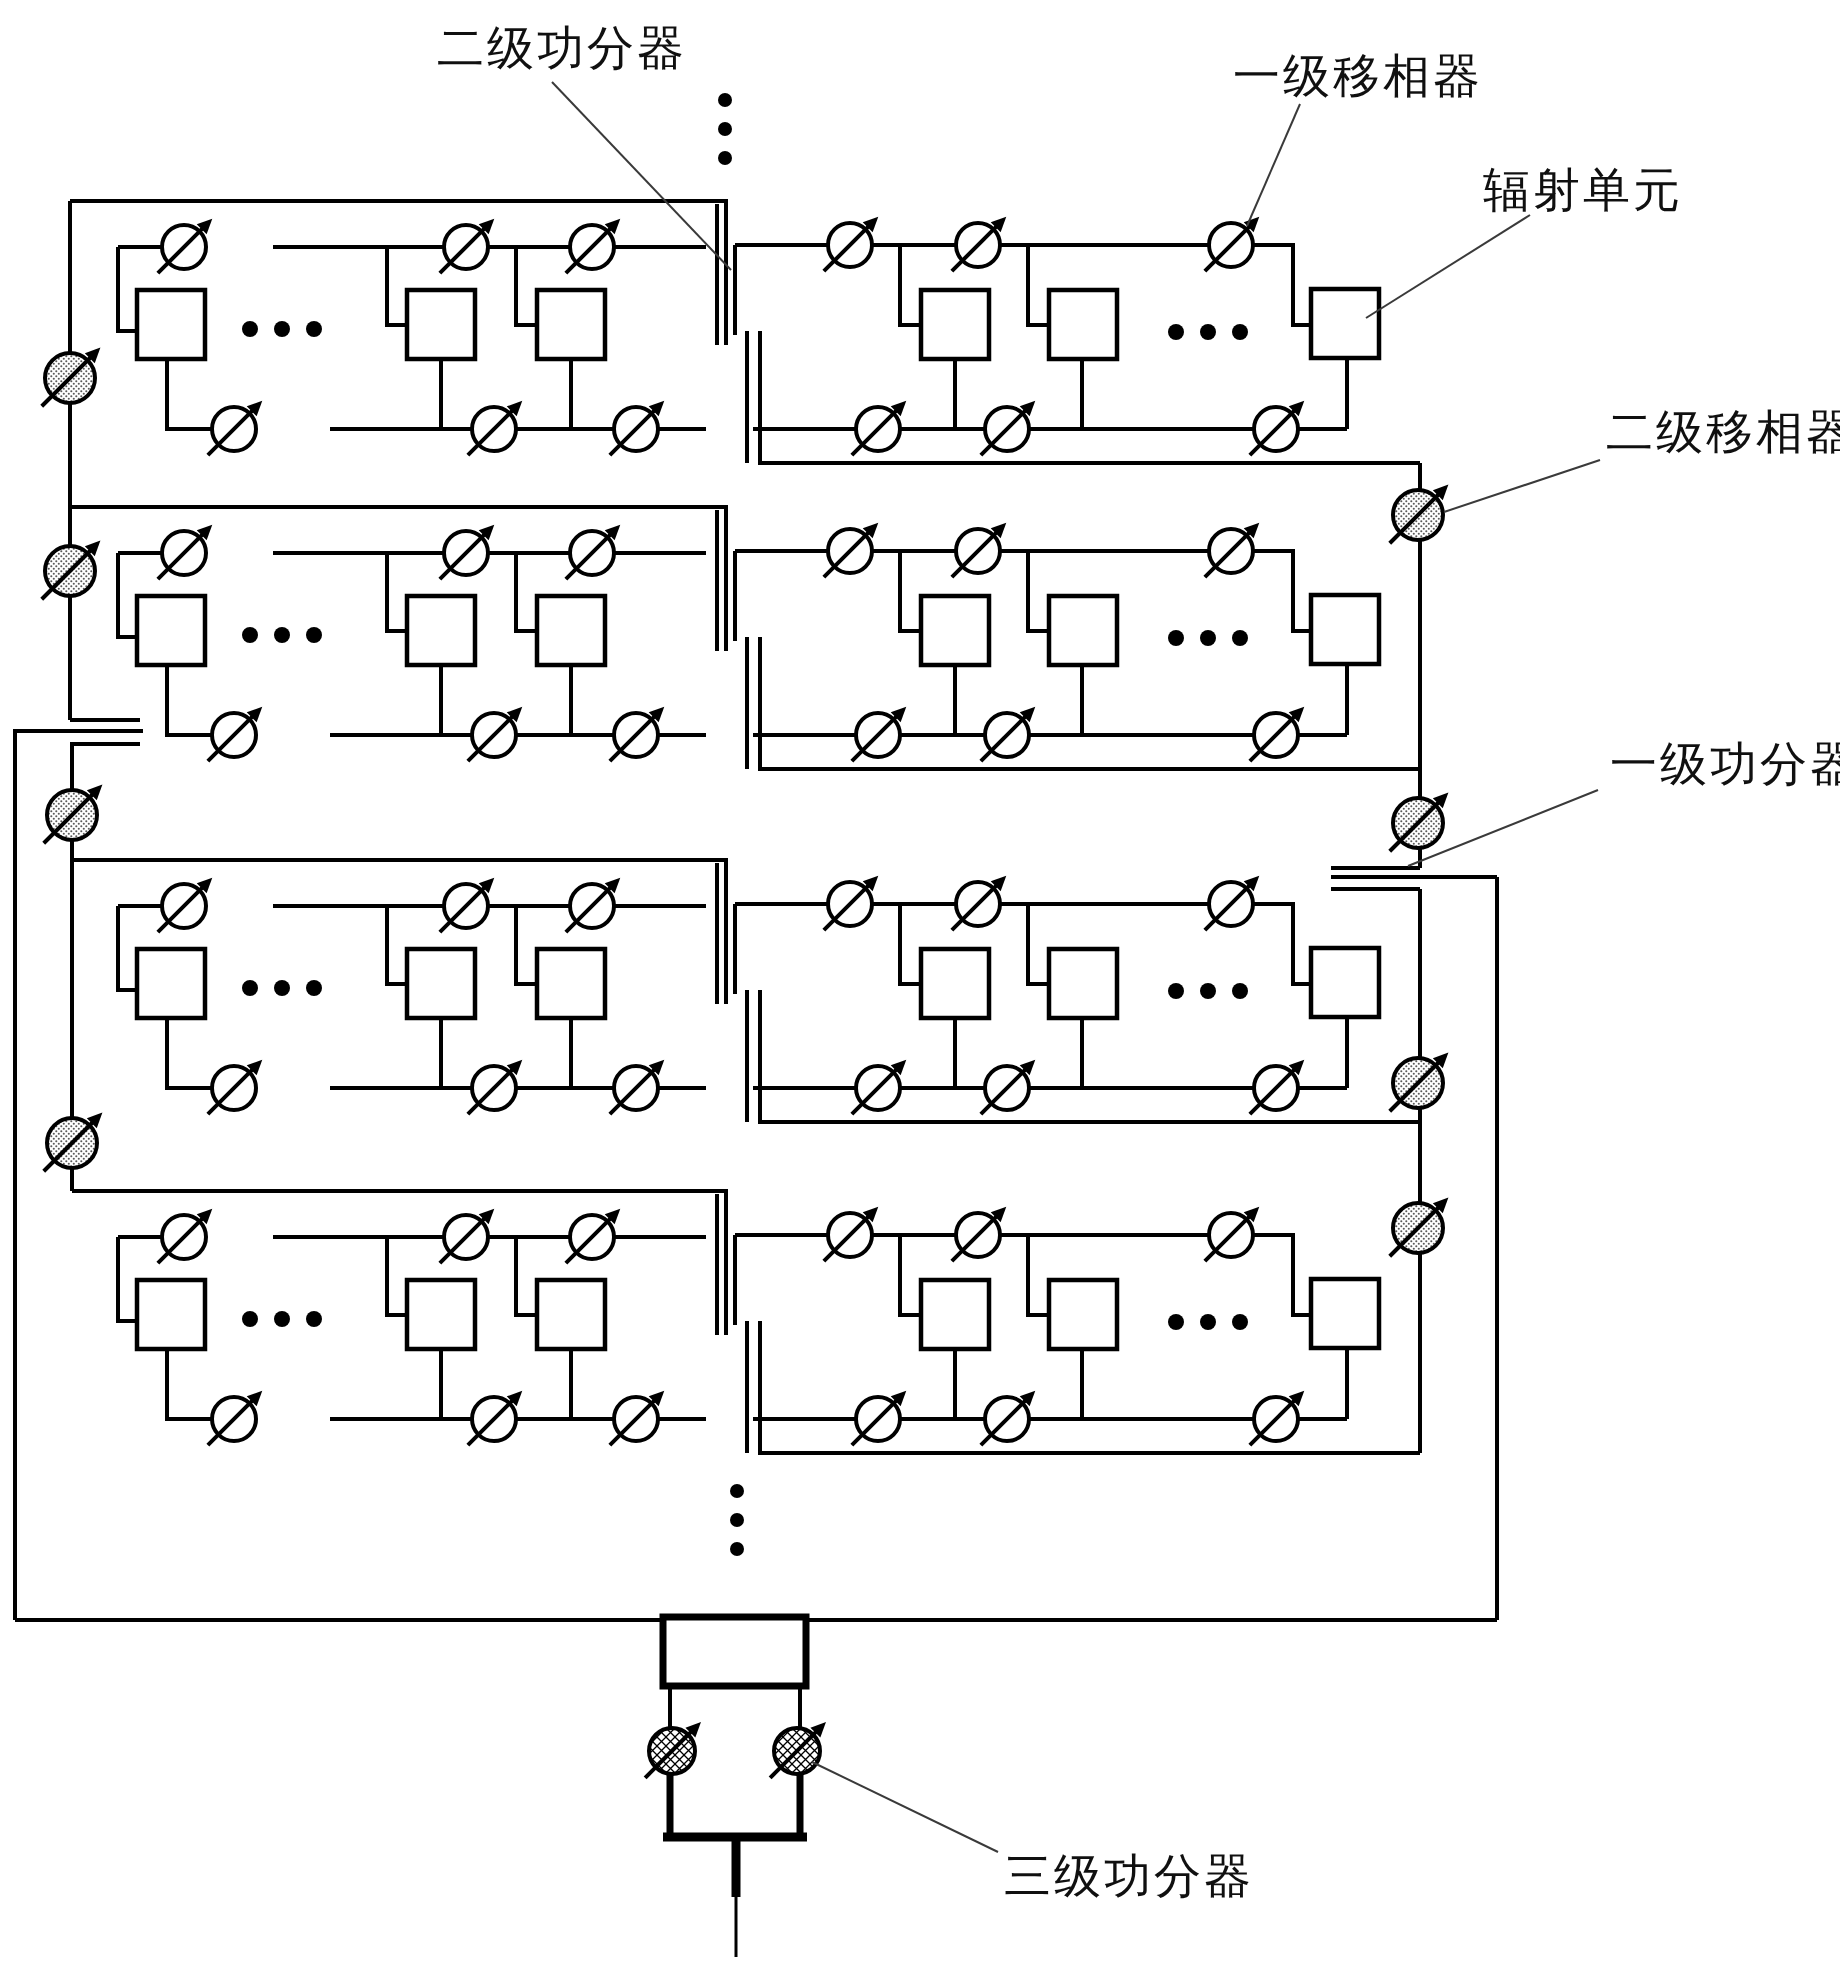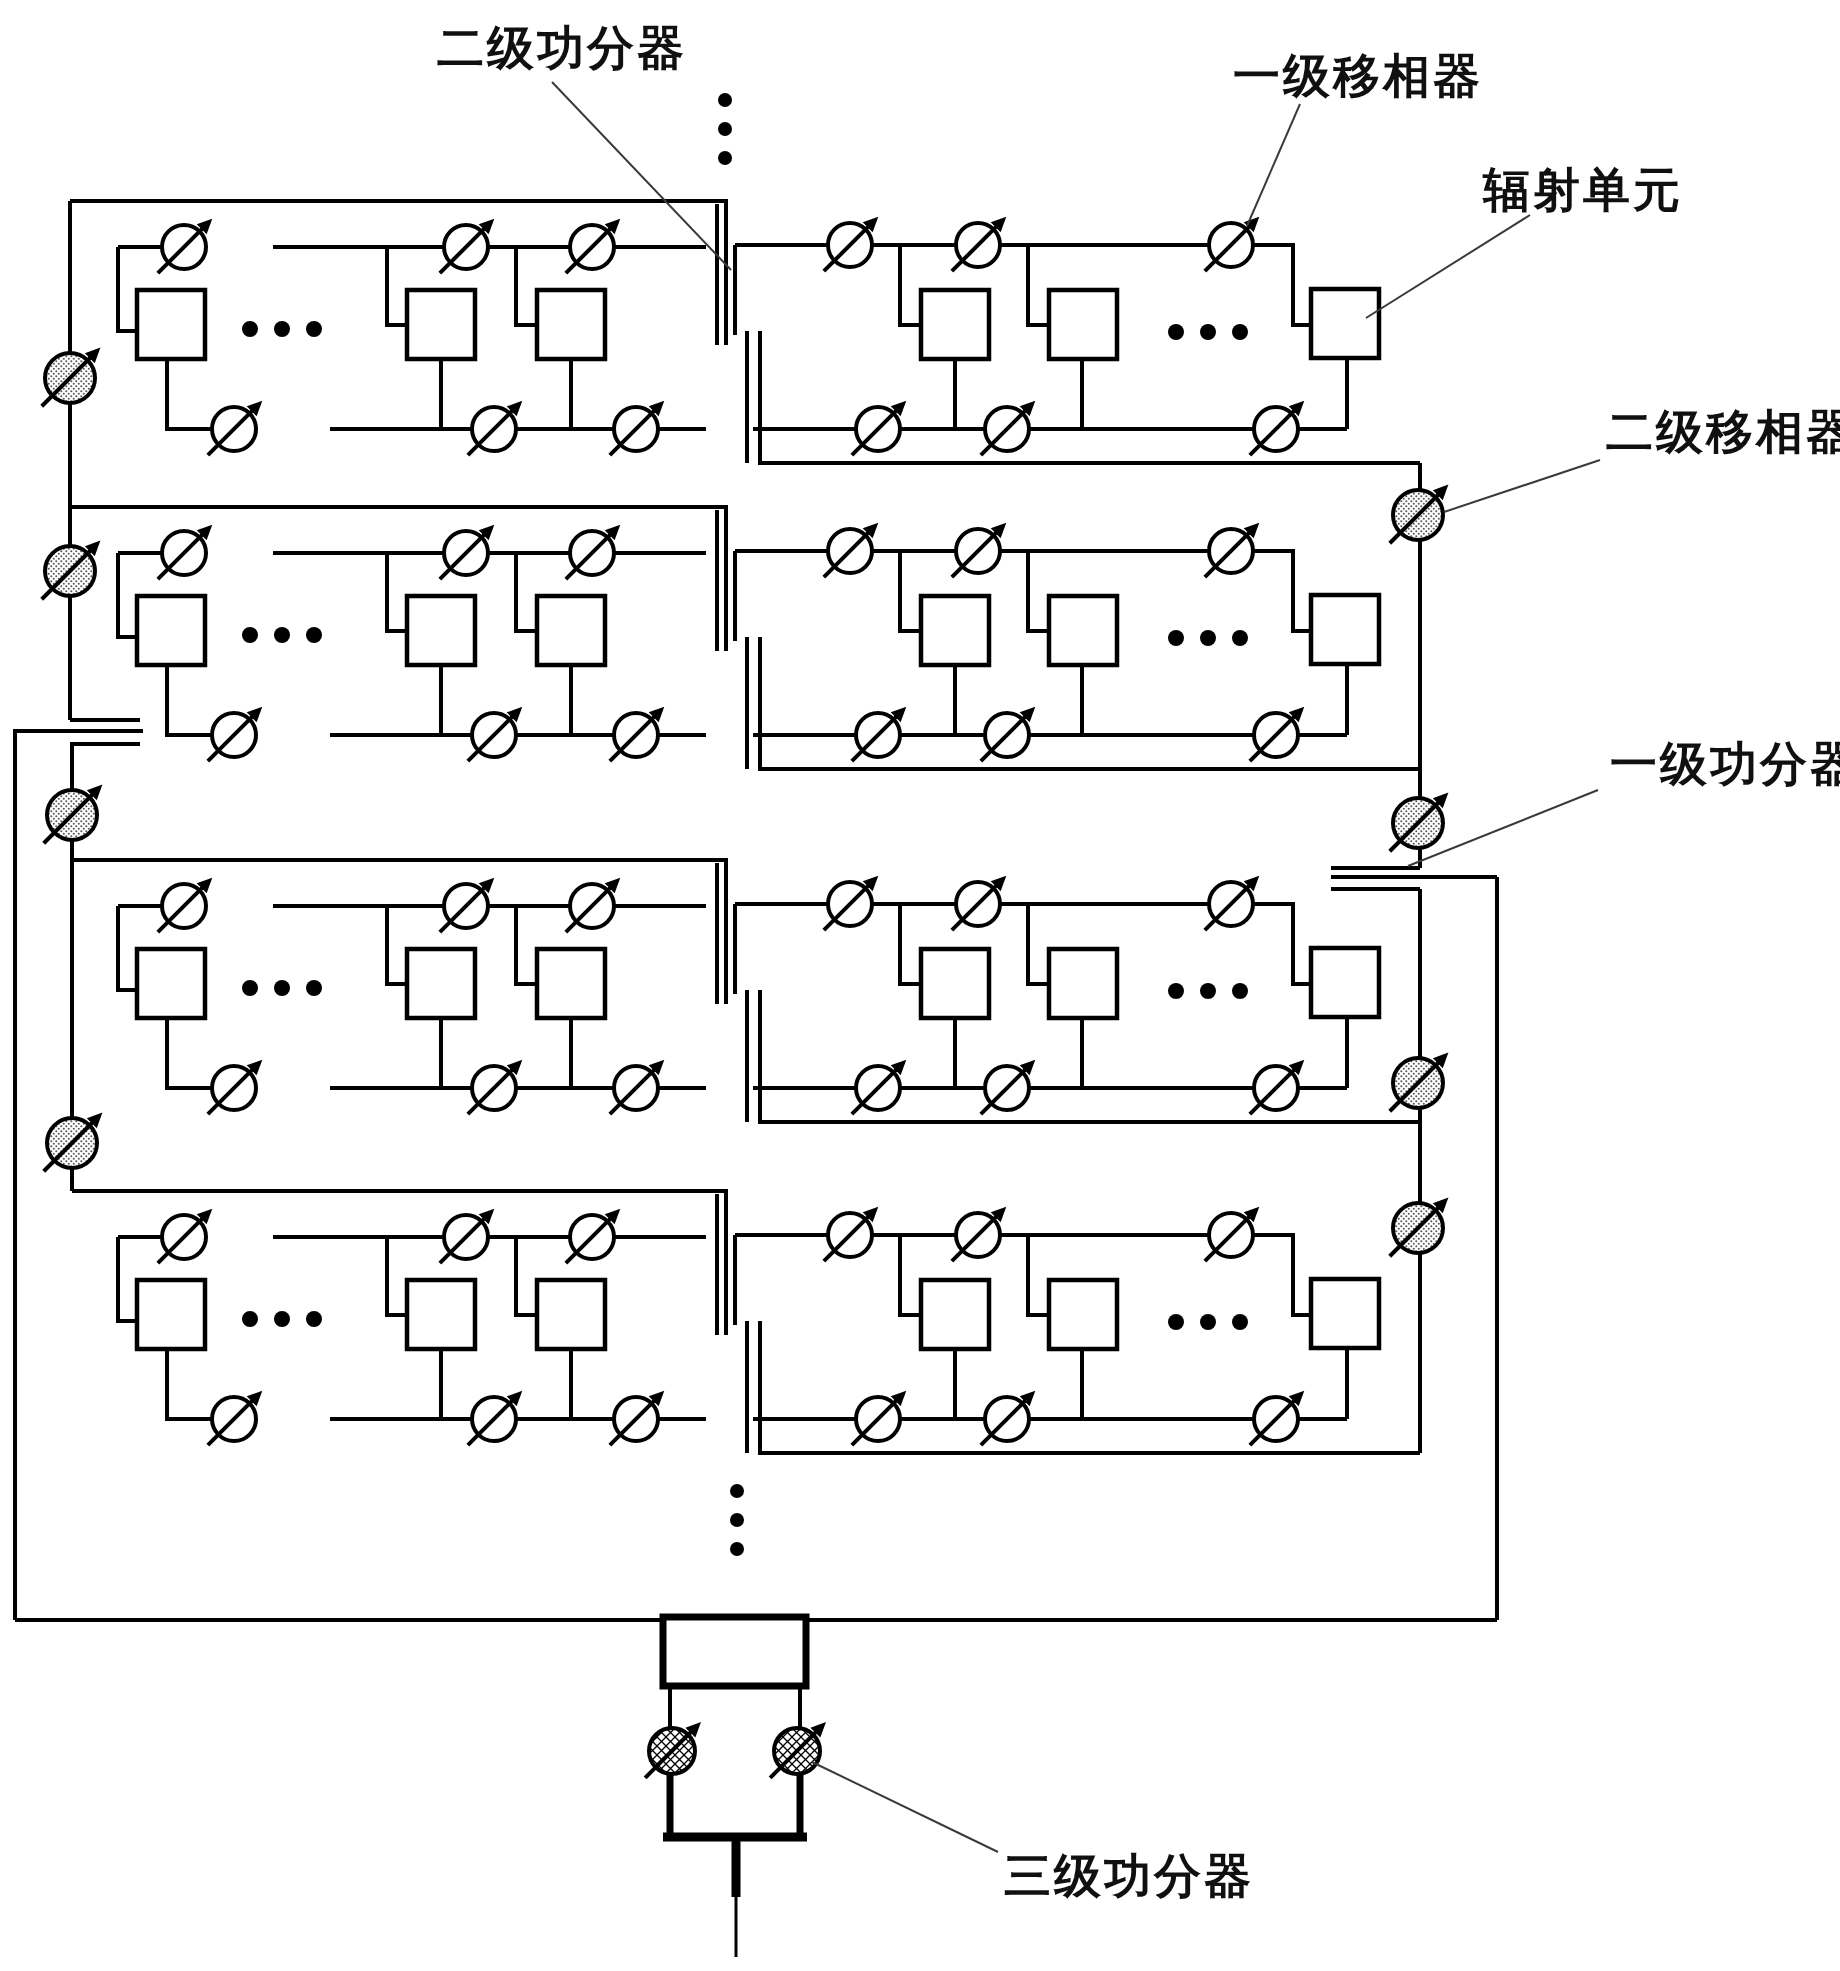--- a/index.html
+++ b/index.html
@@ -1,16 +1,16 @@
 <!DOCTYPE html>
 <html><head>
 <meta charset="utf-8">
 <style>
   html,body{margin:0;padding:0;background:#ffffff;}
-  .page{width:1840px;height:1971px;position:relative;background:#fff;overflow:hidden;font-weight:bold;}
+  .page{width:1840px;height:1971px;position:relative;background:#fff;overflow:hidden;}
   svg{display:block;}
   text{font-family:"DejaVu Sans","Liberation Sans",sans-serif;}
 </style>
 </head>
 <body>
 
 <div class="page">
   <svg id="fig" width="1840" height="1971" viewBox="0 0 1840 1971">
     <defs>
       <pattern id="stipple" width="5" height="5" patternUnits="userSpaceOnUse">

